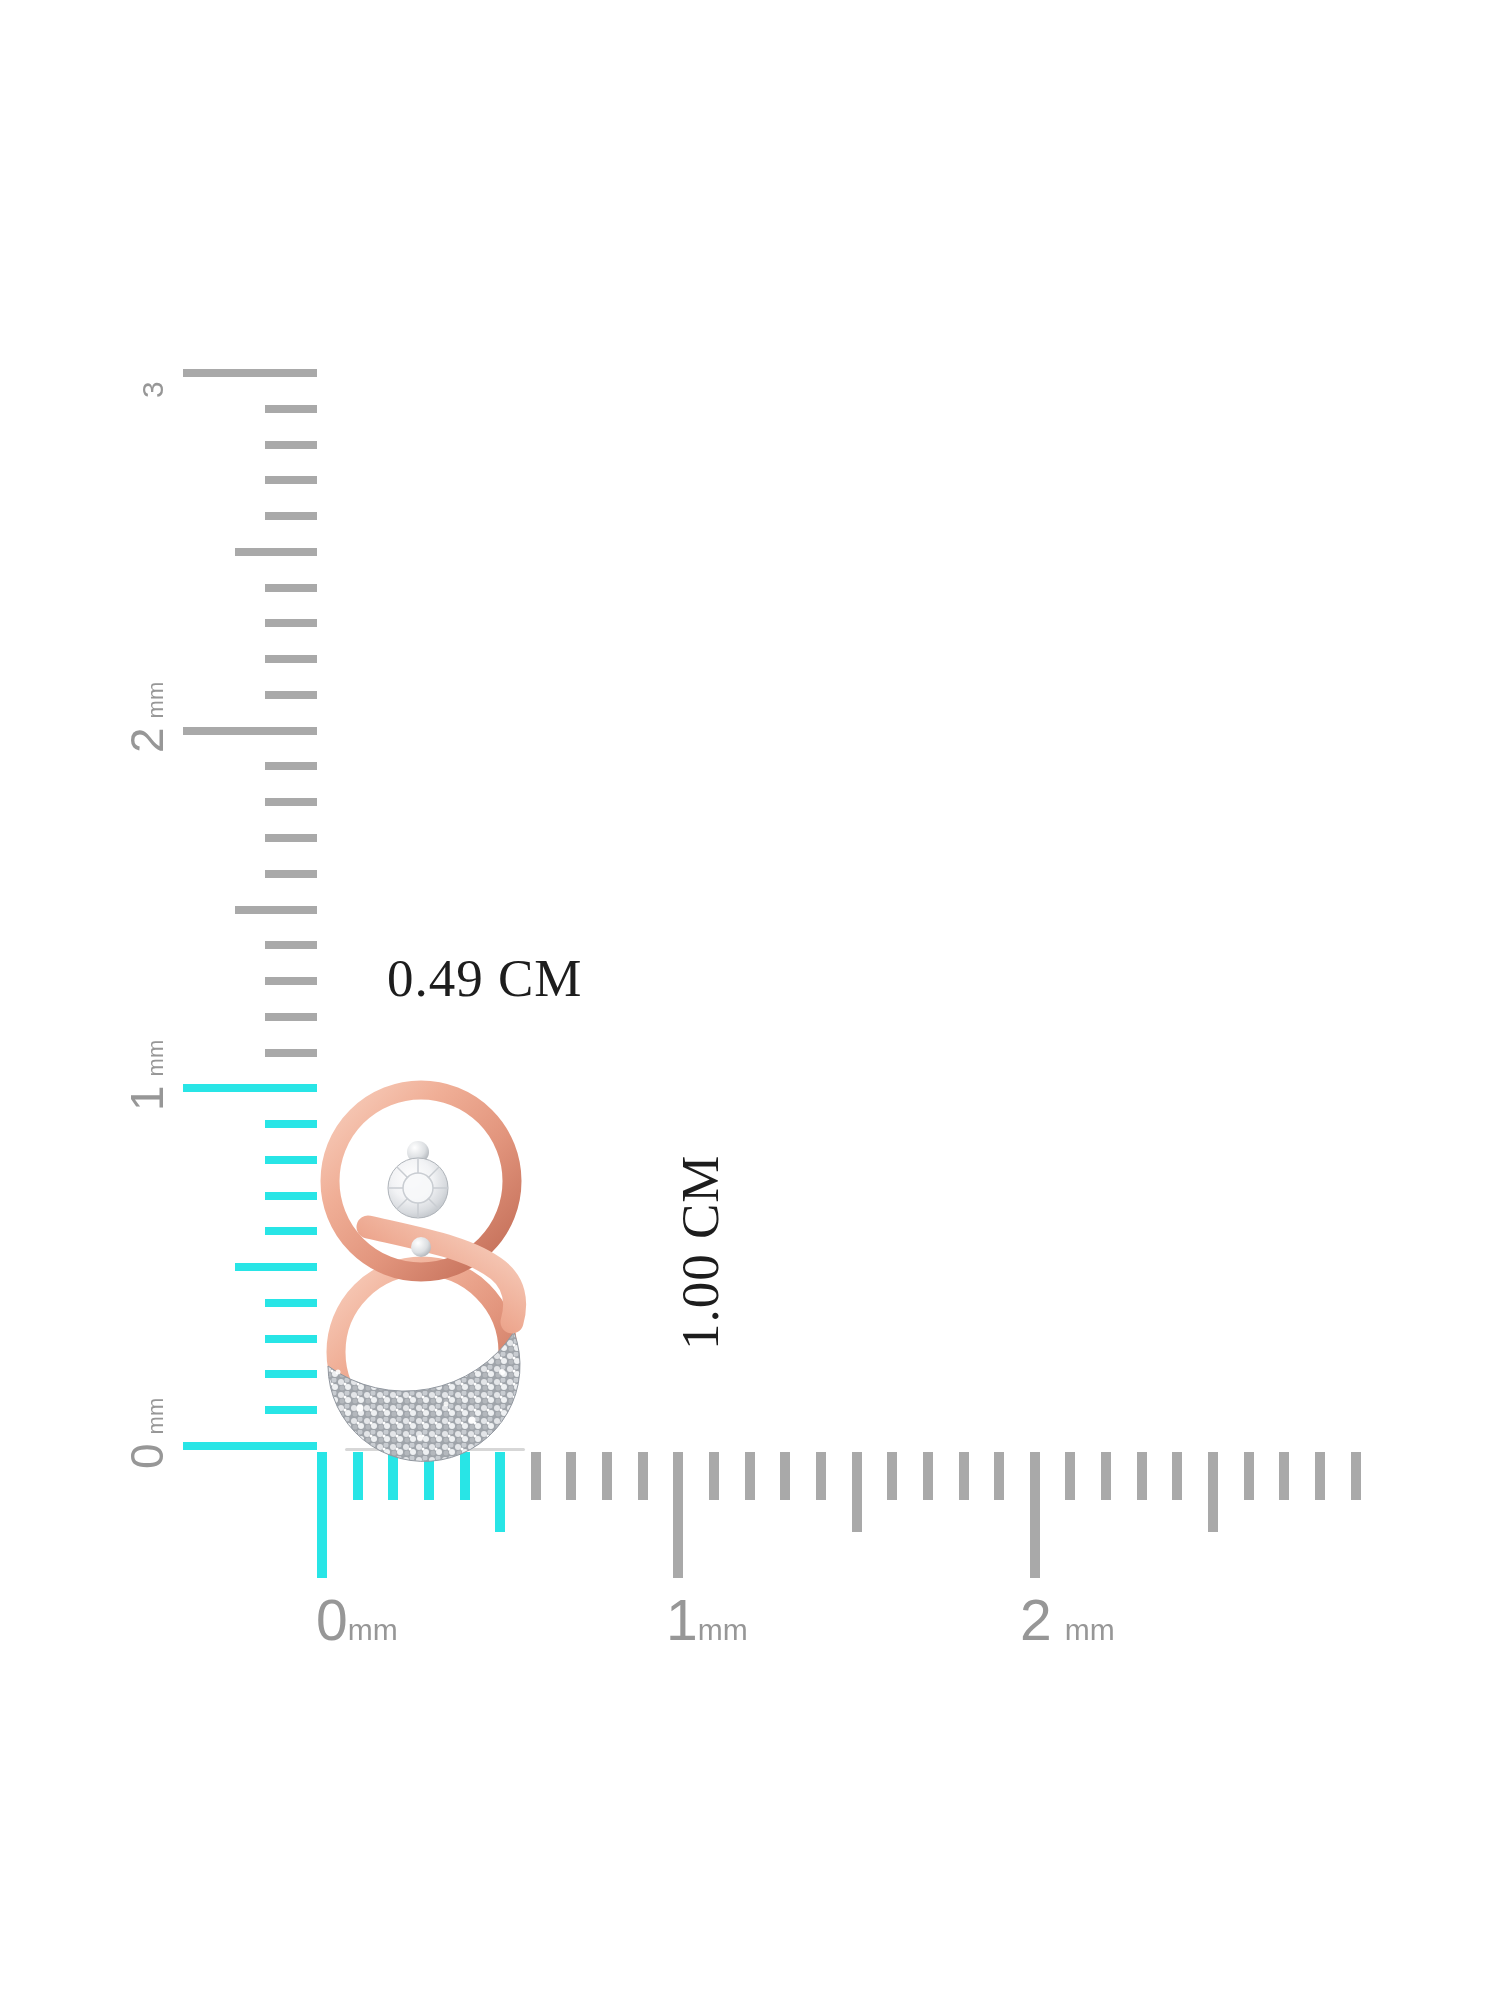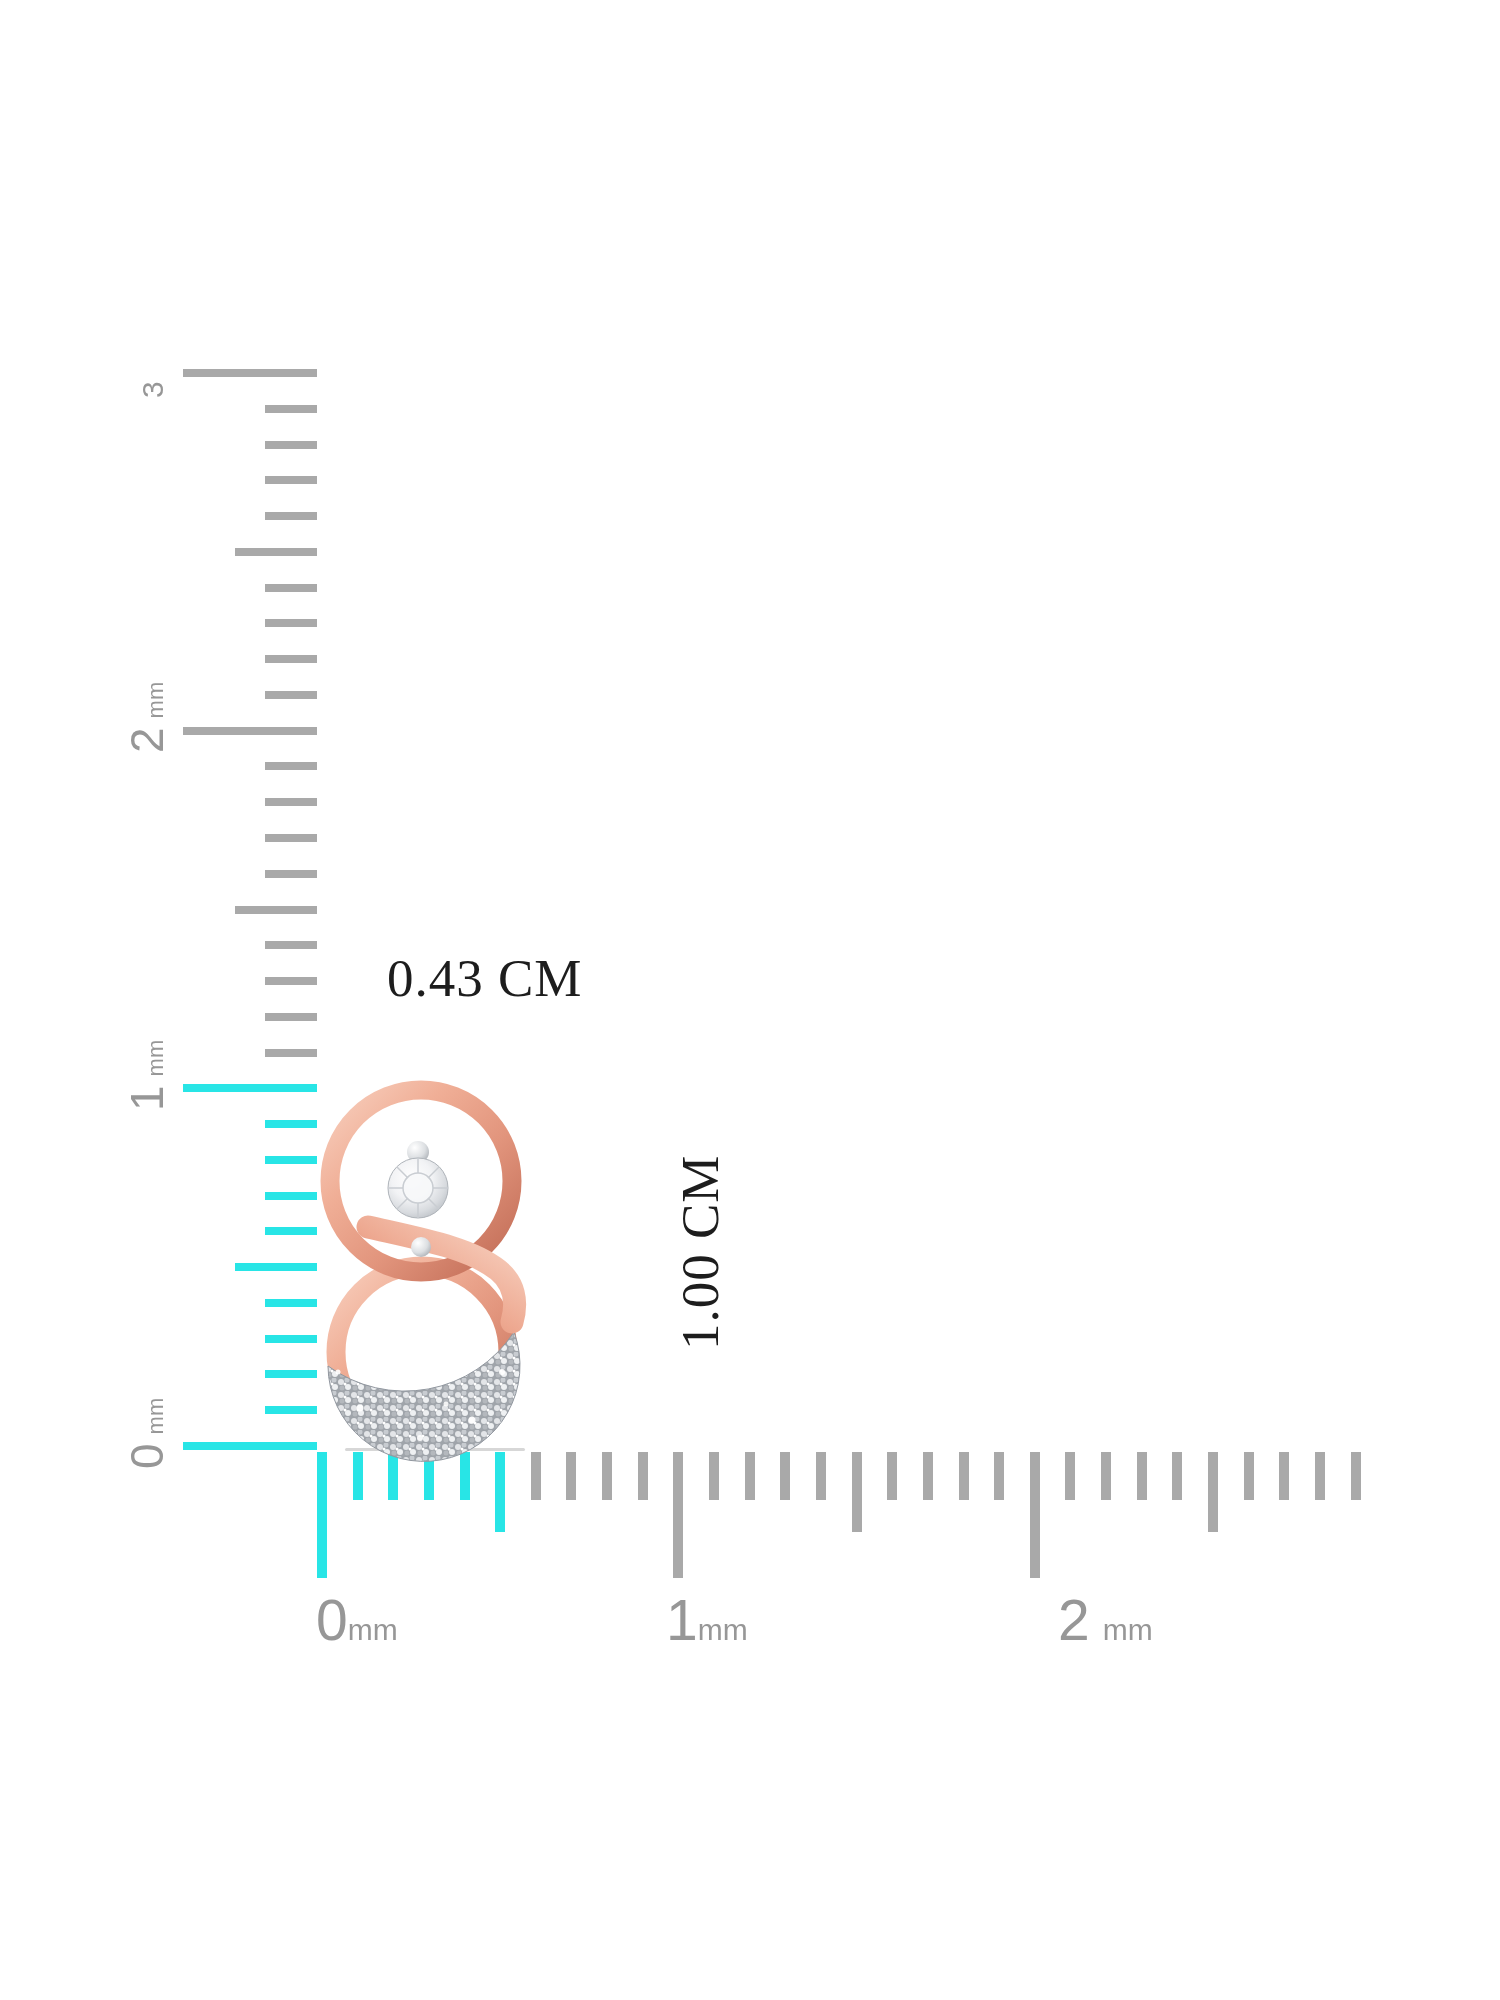--- a/index.html
+++ b/index.html
@@ -32,21 +32,21 @@
     position:absolute;
     white-space:nowrap;
     color:#979797;
     font-size:57px;
     line-height:57px;
     top:1592px;
   }
   .hlabel .unit{font-size:30px;}
   .hlabel-0{left:316px;}
   .hlabel-1{left:666px;}
-  .hlabel-2{left:1058px;}
+  .hlabel-2{left:1020px;}
   .hlabel-2 .unit{margin-left:13px;}
   
   .measure{
     position:absolute;
     font-family:"Liberation Serif", serif;
     color:#1d1d1d;
     font-size:53px;
     letter-spacing:1px;
     white-space:nowrap;
   }
@@ -132,21 +132,21 @@
       <div class="tick" style="background: rgb(169, 169, 169); left: 1243.64px; top: 1452px; width: 10px; height: 48px;"></div>
       <div class="tick" style="background: rgb(169, 169, 169); left: 1279.28px; top: 1452px; width: 10px; height: 48px;"></div>
       <div class="tick" style="background: rgb(169, 169, 169); left: 1314.92px; top: 1452px; width: 10px; height: 48px;"></div>
       <div class="tick" style="background: rgb(169, 169, 169); left: 1350.56px; top: 1452px; width: 10px; height: 48px;"></div>
     </div>
 
   <div class="hlabel hlabel-0"><span>0</span><span class="unit">mm</span></div>
   <div class="hlabel hlabel-1"><span>1</span><span class="unit">mm</span></div>
   <div class="hlabel hlabel-2"><span>2</span><span class="unit">mm</span></div>
 
-  <div class="measure" id="width-measure">0.43 CM</div>
+  <div class="measure" id="width-measure">0.49 CM</div>
   <div class="measure" id="height-measure">1.00 CM</div>
 
   <svg id="earring-svg" width="290" height="430" viewBox="280 1035 290 430" xmlns="http://www.w3.org/2000/svg">
     <defs>
       <linearGradient id="rose" x1="0%" y1="0%" x2="100%" y2="100%">
         <stop offset="0%" stop-color="#f8d0bf"></stop>
         <stop offset="30%" stop-color="#f0af97"></stop>
         <stop offset="60%" stop-color="#e2957d"></stop>
         <stop offset="100%" stop-color="#c06a54"></stop>
       </linearGradient>

